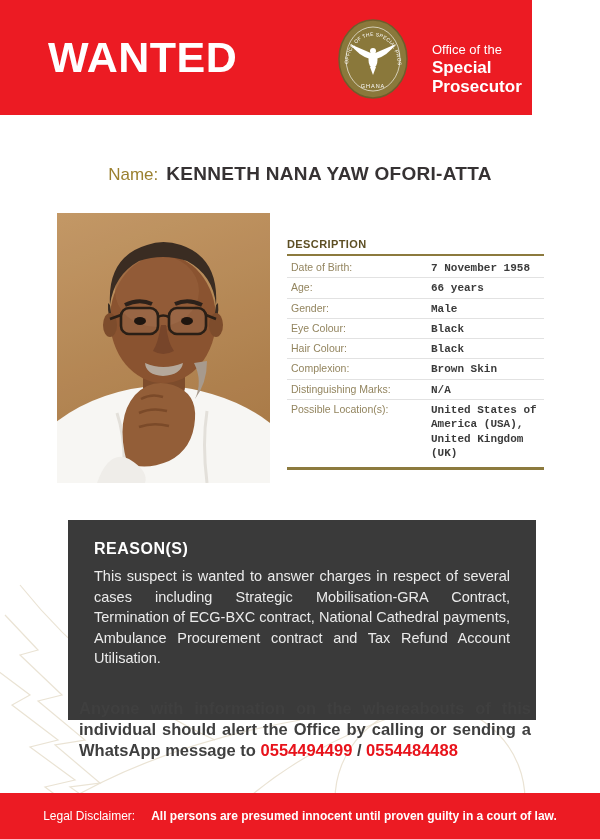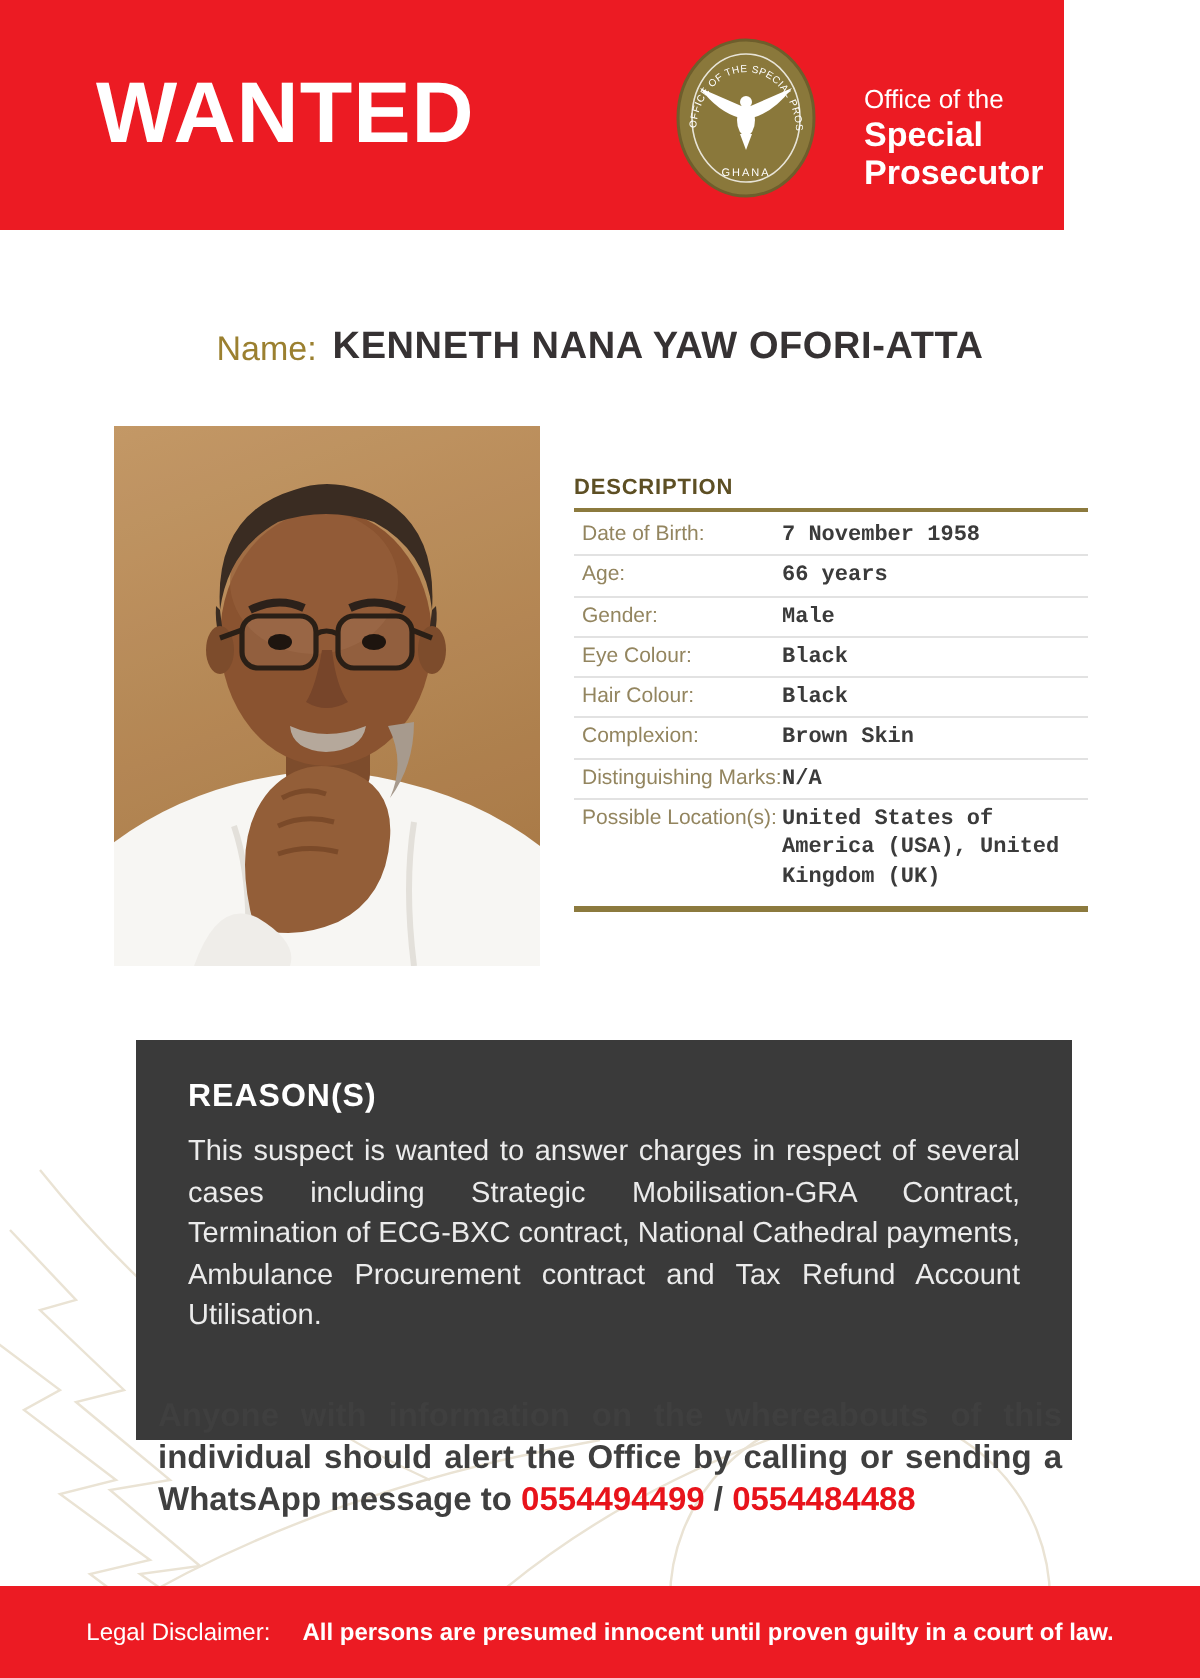--- a/index.html
+++ b/index.html
@@ -33,21 +33,21 @@
   .name-value { color:#363233; font-size:19px; font-weight:bold; letter-spacing:0.3px; }
   
   .photo { position:absolute; left:57px; top:213px; width:213px; height:270px; overflow:hidden; }
   
   .desc { position:absolute; left:287px; top:238px; width:257px; }
   .desc-title {
     color:#5d4f24; font-size:11px; font-weight:bold; letter-spacing:0.4px;
     padding-bottom:4px; border-bottom:2px solid #8c7a3e; margin-bottom:2px;
   }
   .desc-rows { border-bottom:3px solid #8c7a3e; }
-  .desc-row { display:flex; padding:3px 0 2px 4px; border-bottom:1px solid #e2e2e2; }
+  .desc-row { display:flex; padding:3px 0 2px 4px; border-bottom:1px solid #e2e2e2;gap:40px; }
   .desc-row:last-child { border-bottom:none; padding-bottom:7px; }
   .desc-label { width:100px; flex:0 0 100px; color:#93855f; font-size:10.5px; }
   .desc-value { flex:1; color:#3b3b3b; font-size:11px; font-weight:bold; line-height:1.3;font-family:Liberation Mono, monospace; }
   
   .reasons {
     position:absolute; left:68px; top:520px; width:468px; height:200px;
     background:#3a3a3a; padding:20px 26px;
   }
   .reasons-title { color:#ffffff; font-size:16px; font-weight:bold; letter-spacing:0.5px; margin-bottom:8px; }
   .reasons-body {

